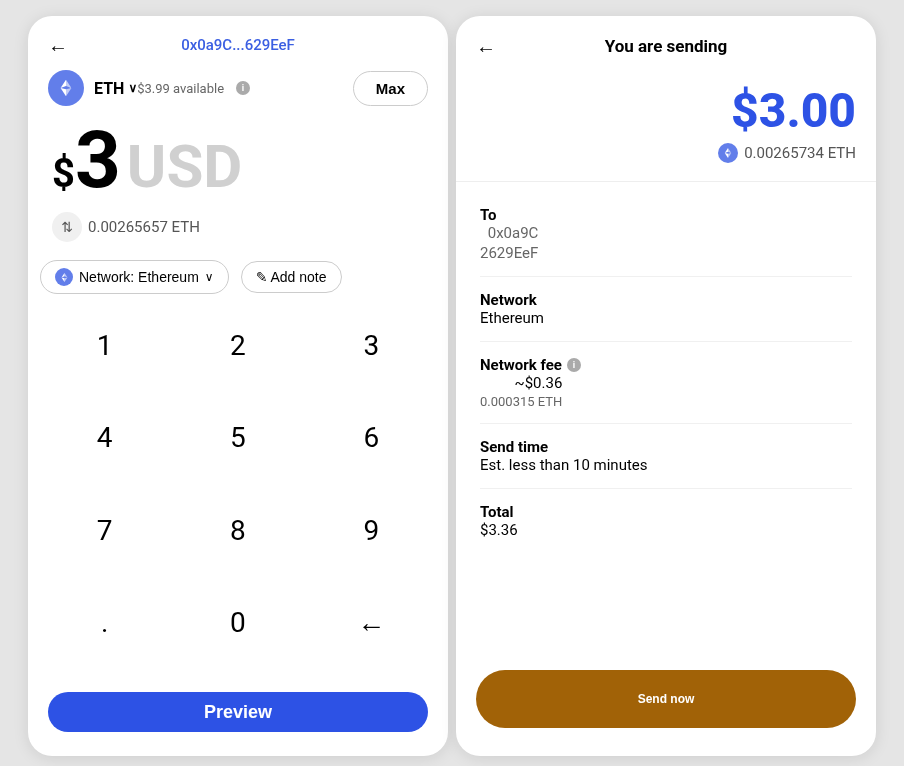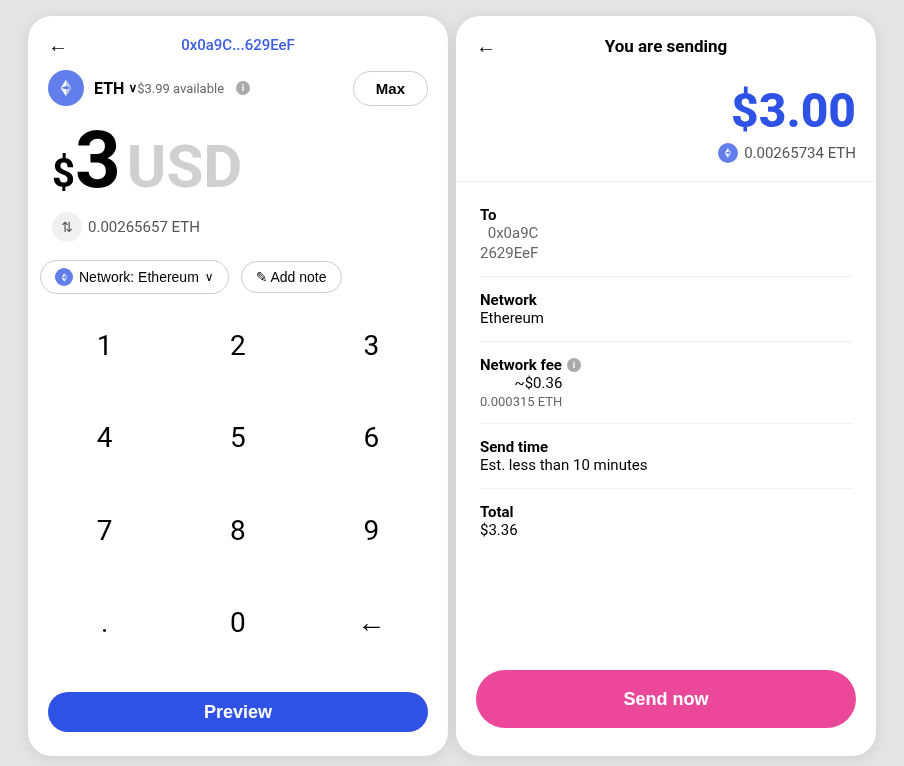--- a/index.html
+++ b/index.html
@@ -314,26 +314,26 @@
       gap: 5px;
     }
     .to-address {
       font-size: 15px;
       color: #666;
       text-align: right;
     }
 
     .send-now-btn {
       margin: 12px 20px 28px;
-      background: #ec4899;
+      background: #a16207;
       color: #fff;
       border: none;
       border-radius: 32px;
       height: 58px;
-      font-size: 18px;
+      font-size: 12px;
       font-weight: 600;
       cursor: pointer;
       width: calc(100% - 40px);
     }
 
     .chevron-down { font-size: 12px; }
   </style>
 </head>
 <body>
 

